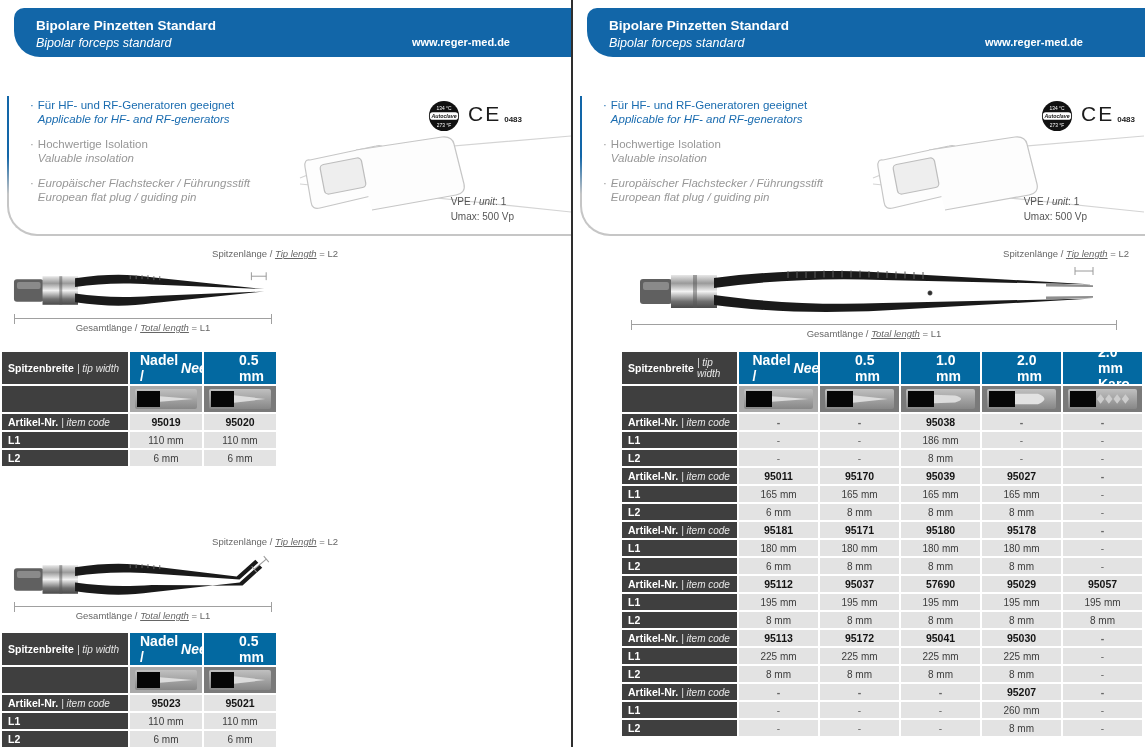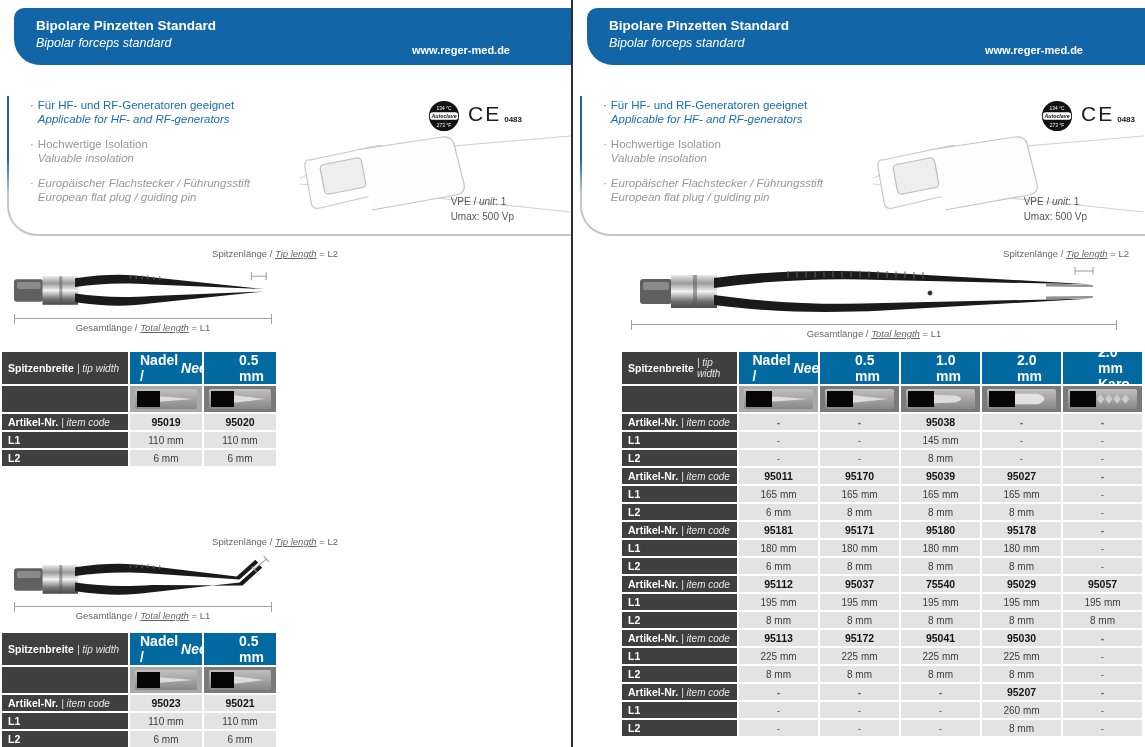--- a/index.html
+++ b/index.html
@@ -4,21 +4,21 @@
 <style>
   html,body{margin:0;padding:0;background:#fff;}
   body{width:1145px;height:747px;position:relative;overflow:hidden;
        font-family:"Liberation Sans",sans-serif;-webkit-font-smoothing:antialiased;}
   .page{position:absolute;top:0;width:572px;height:747px;}
   .page-left{left:0;}
   .page-right{left:573px;}
   .divider{position:absolute;left:571px;top:0;width:2px;height:747px;background:#2e2e2e;}
 
   
-  .band{position:absolute;left:14px;right:0;top:8px;height:57px;background:#1266a8;
+  .band{position:absolute;left:14px;right:0;top:8px;height:49px;background:#1266a8;
         border-radius:10px 0 0 26px;padding-left:47px;}
   .band .title{position:absolute;left:22px;top:10px;color:#fff;font-weight:bold;font-size:13.5px;}
   .band .subtitle{position:absolute;left:22px;top:28px;color:#fff;font-style:italic;font-size:12.5px;}
   .band .site{position:absolute;right:62px;bottom:9px;color:#fff;font-weight:bold;font-size:11px;}
 
   
   .panel{position:absolute;left:7px;right:0;top:96px;height:138px;
          border-left:2px solid #c6c6c6;border-bottom:2px solid #c6c6c6;
          border-bottom-left-radius:30px;}
   .panel-accent{position:absolute;left:7px;top:96px;width:2px;height:98px;
@@ -546,21 +546,21 @@
           <div class="tc c-val c-code">95038</div>
           <div class="tc c-val c-code dash">-</div>
           <div class="tc c-val c-code dash">-</div>
         </div>
         <div class="trow">
           <div class="tc c-lbl">
             <b>L1</b>
           </div>
           <div class="tc c-val dash">-</div>
           <div class="tc c-val dash">-</div>
-          <div class="tc c-val">145 mm</div>
+          <div class="tc c-val">186 mm</div>
           <div class="tc c-val dash">-</div>
           <div class="tc c-val dash">-</div>
         </div>
         <div class="trow">
           <div class="tc c-lbl">
             <b>L2</b>
           </div>
           <div class="tc c-val dash">-</div>
           <div class="tc c-val dash">-</div>
           <div class="tc c-val">8 mm</div>
@@ -635,21 +635,21 @@
         </div>
       </div>
       <div class="tgroup">
         <div class="trow">
           <div class="tc c-lbl">
             <b>Artikel-Nr.</b>
             <i>| item code</i>
           </div>
           <div class="tc c-val c-code">95112</div>
           <div class="tc c-val c-code">95037</div>
-          <div class="tc c-val c-code">75540</div>
+          <div class="tc c-val c-code">57690</div>
           <div class="tc c-val c-code">95029</div>
           <div class="tc c-val c-code">95057</div>
         </div>
         <div class="trow">
           <div class="tc c-lbl">
             <b>L1</b>
           </div>
           <div class="tc c-val">195 mm</div>
           <div class="tc c-val">195 mm</div>
           <div class="tc c-val">195 mm</div>

